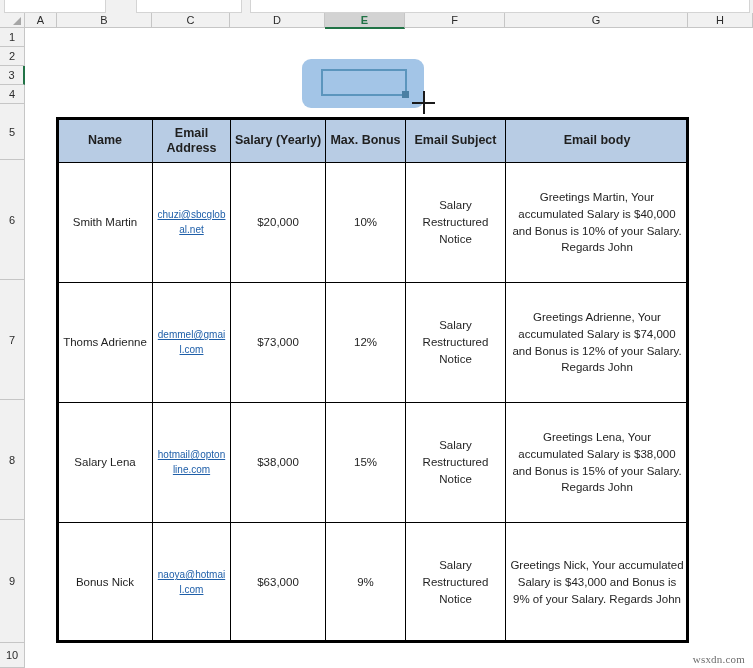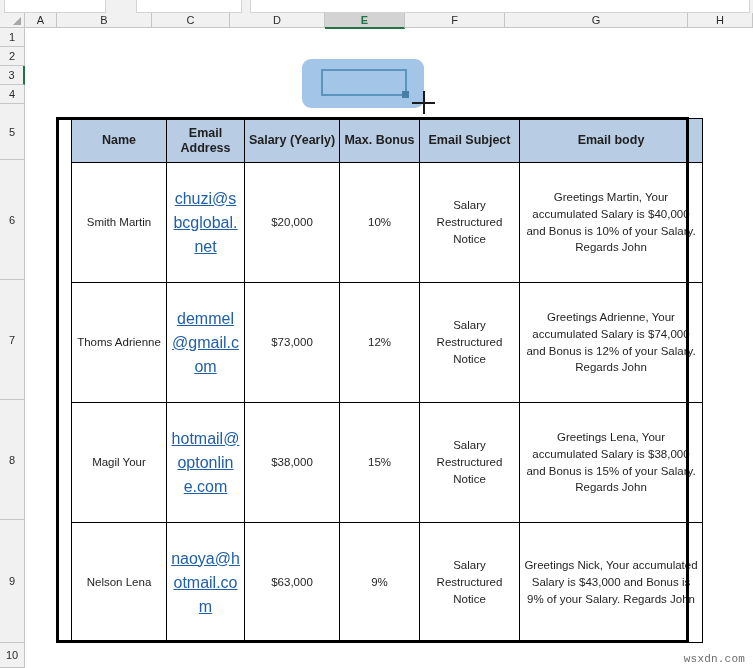--- a/index.html
+++ b/index.html
@@ -78,21 +78,21 @@
     width:7px; height:7px; background:#4a7fa3;
   }
   .cursor-cross {
     position:absolute; left:412px; top:91px; width:23px; height:23px;
   }
   .cursor-cross .h { position:absolute; left:0; top:11px; width:23px; height:2px; background:#1a1a1a; }
   .cursor-cross .v { position:absolute; left:11px; top:0; width:2px; height:23px; background:#1a1a1a; }
 
   
   .data-table {
-    position:absolute; left:71px; top:118px;
+    position:absolute; left:57px; top:118px;
     width:631px;
     border-collapse:collapse;
     table-layout:fixed;
     background:#ffffff;
   }
   .data-table th, .data-table td {
     border:1px solid #000000;
     text-align:center;
     vertical-align:middle;
     color:#1f1f1f;
@@ -108,41 +108,41 @@
   }
   .data-table td {
     font-size:11.5px;
     line-height:1.45;
     padding:4px 4px;
     font-family:"Liberation Sans", sans-serif;
   }
   .data-table tbody tr { height:120px; }
   .cell-email a {
     color:#1f5fa9;
-    font-size:16px;
+    font-size:10px;
     word-break:break-all;
     display:inline-block;
     line-height:1.5;
   }
   .cell-body { font-size:11.5px; line-height:1.55; padding:3px 5px; }
   .cell-subject { font-size:11.5px; line-height:1.55; }
 
   
   .table-outline {
     position:absolute; left:56px; top:117px;
     width:633px; height:526px;
     border:3px solid #000000;
     pointer-events:none;
   }
 
   
   .watermark {
     position:absolute; right:8px; bottom:3px;
     font-size:11px; color:#6d6d6d;
-    font-family:Liberation Mono, monospace;
+    font-family:Liberation Serif, serif;
     letter-spacing:0.2px;
   }
 </style>
 </head>
 <body>
 
 <div id="app">
 
   <div class="toolbar-strip">
     <div class="tb-box b1"></div>
@@ -255,29 +255,29 @@
       </tr>
       <tr>
         <td>Thoms Adrienne</td>
         <td class="cell-email"><a href="#">demmel@gmail.com</a></td>
         <td>$73,000</td>
         <td>12%</td>
         <td class="cell-subject">Salary Restructured Notice</td>
         <td class="cell-body">Greetings Adrienne, Your accumulated Salary is $74,000 and Bonus is 12% of your Salary. Regards John</td>
       </tr>
       <tr>
-        <td>Magil Your</td>
+        <td>Salary Lena</td>
         <td class="cell-email"><a href="#">hotmail@optonline.com</a></td>
         <td>$38,000</td>
         <td>15%</td>
         <td class="cell-subject">Salary Restructured Notice</td>
         <td class="cell-body">Greetings Lena, Your accumulated Salary is $38,000 and Bonus is 15% of your Salary. Regards John</td>
       </tr>
       <tr>
-        <td>Nelson  Lena</td>
+        <td>Bonus  Nick</td>
         <td class="cell-email"><a href="#">naoya@hotmail.com</a></td>
         <td>$63,000</td>
         <td>9%</td>
         <td class="cell-subject">Salary Restructured Notice</td>
         <td class="cell-body">Greetings Nick, Your accumulated Salary is $43,000 and Bonus is 9% of your Salary. Regards John</td>
       </tr>
     </tbody>
   </table>
   <div class="table-outline"></div>
 

